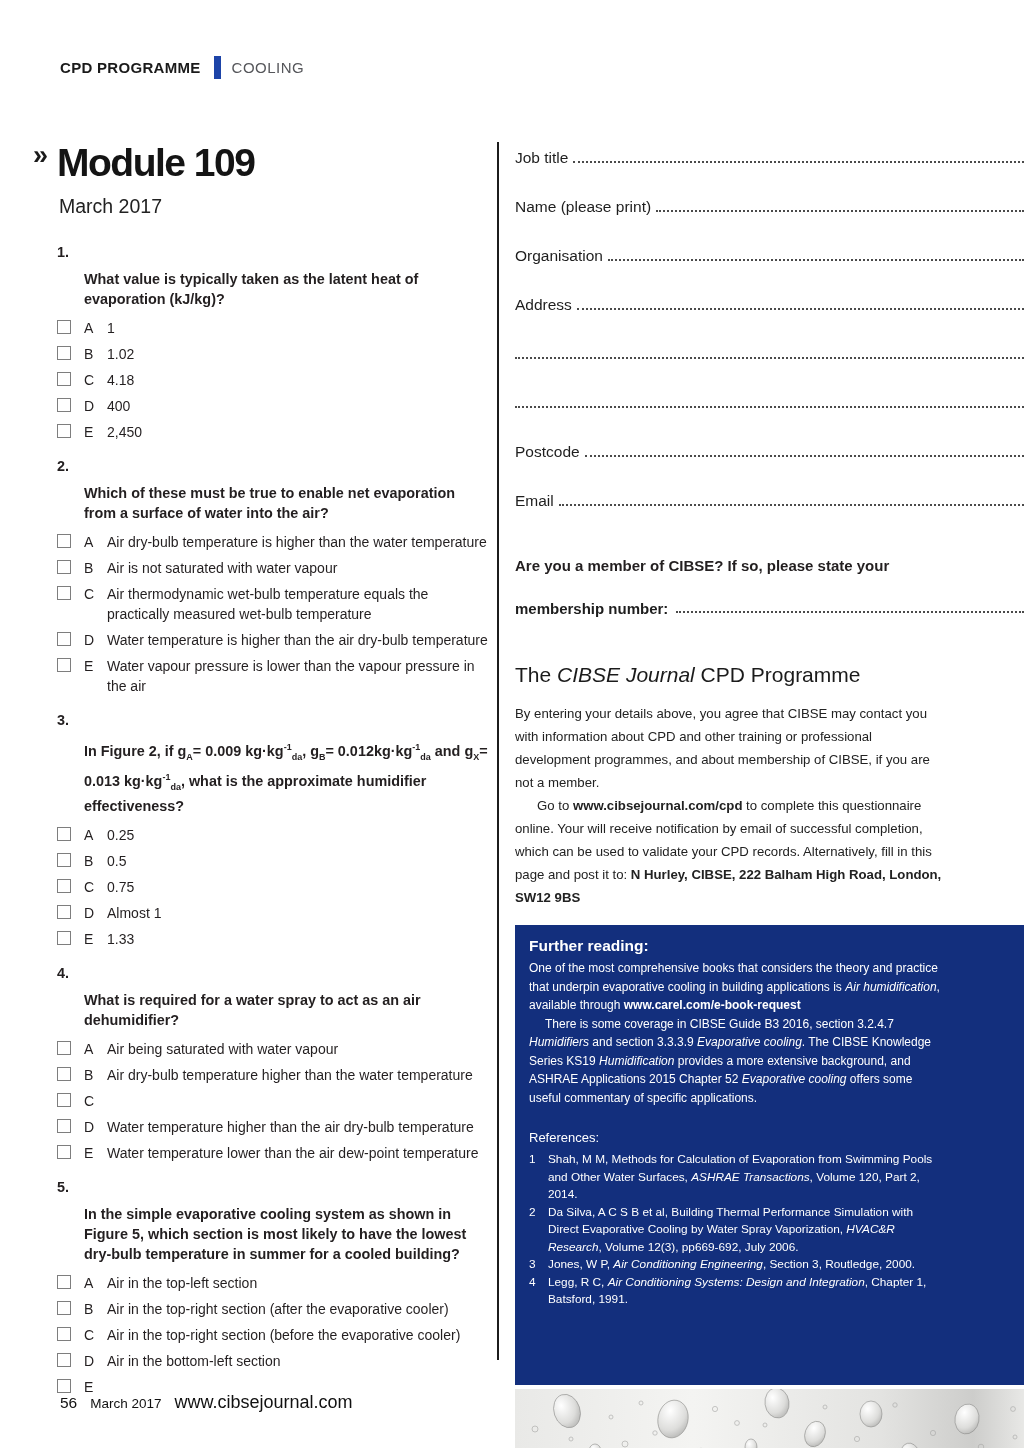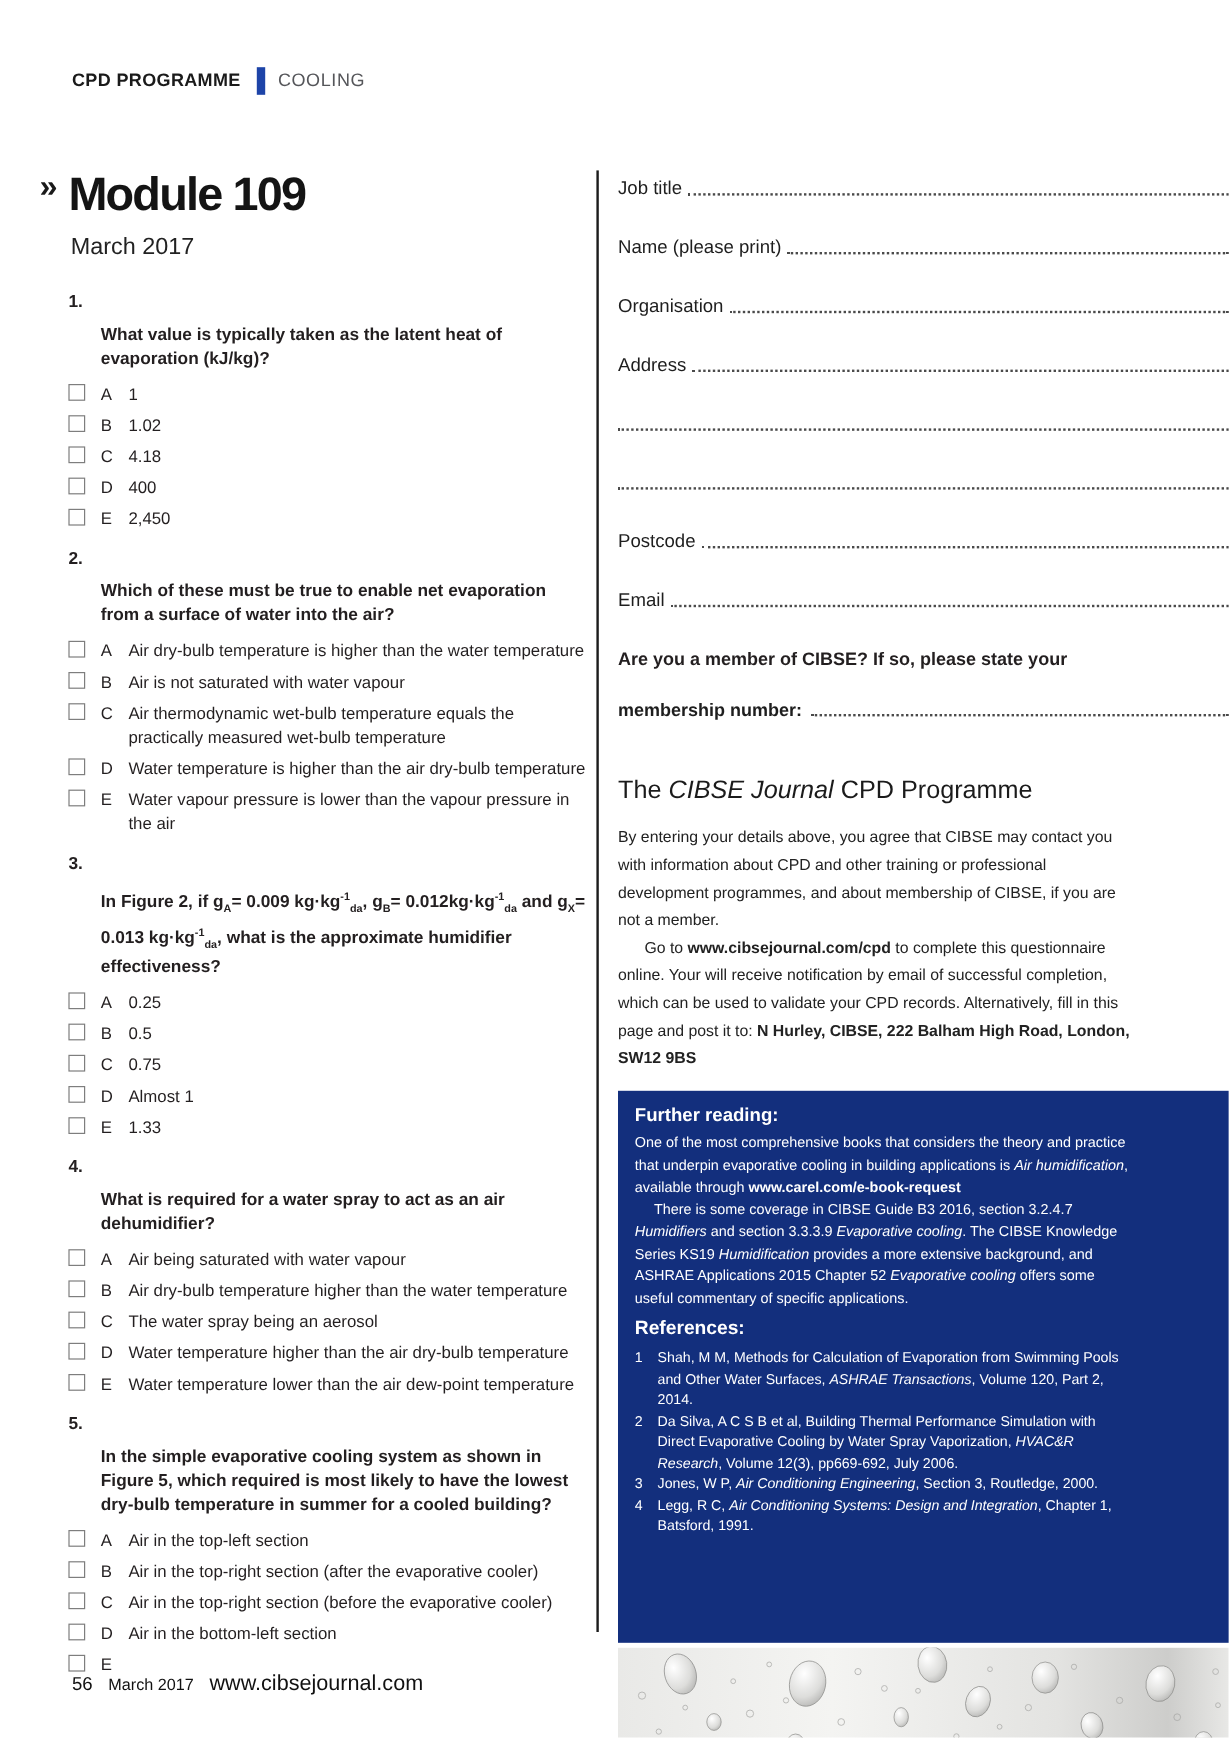--- a/index.html
+++ b/index.html
@@ -37,36 +37,36 @@
   .opt { display:flex; font-size:14px; line-height:20px; margin-bottom:6px; }
   .opt-box { flex:none; width:14px; height:14px; border:1.6px solid #7e7e7e; margin-top:2px; background:#fff; }
   .opt-letter { flex:none; width:36px; padding-left:13px; }
   .opt-text { flex:1; }
 
   
   .f-row { display:flex; align-items:flex-end; height:49px; font-size:15.5px; }
   .f-row:first-child { height:27px; }
   .f-label { padding-right:5px; white-space:nowrap; color:#1e1e1e; }
   .leader { flex:1; border-bottom:2px dotted #4a4a4a; margin-bottom:4px; }
-  .member-q { font-size:15px; font-weight:bold; margin-top:31px; line-height:18px; }
+  .member-q { font-size:15px; font-weight:bold; margin-top:47px; line-height:18px; }
   .member-row { display:flex; align-items:flex-end; height:42px; font-size:15px; font-weight:bold; }
   .member-row .f-label{ font-weight:bold; padding-right:8px; }
 
   
   .cpd-title { font-size:21px; margin-top:46px; color:#1b1b1b; }
   .cpd-body { margin-top:15px; width:432px; font-size:13.2px; line-height:23px; color:#222; }
   .cpd-body p.indent { text-indent:22px; }
   .cpd-body b { font-weight:bold; }
 
   
   .blue-box { margin-top:16px; width:509px; height:460px; background:#132f7d; color:#ffffff; padding:12px 82px 0 14px; overflow:hidden; }
   .fr-heading { font-size:15.5px; font-weight:bold; margin-bottom:4px; }
   .fr-body { font-size:12px; line-height:18.5px; }
   .fr-body p.indent { text-indent:16px; }
-  .refs-heading { font-size:16px; font-weight:bold; margin-top:8px; margin-bottom:6px; }
+  .refs-heading { font-size:13px; font-weight:normal; margin-top:23px; margin-bottom:6px; }
   .ref-item { display:flex; font-size:11.8px; line-height:17.5px; }
   .ref-num { flex:none; width:19px; }
   .ref-text { flex:1; }
 
   
   .water-strip { margin-top:4px; width:509px; height:120px; }
   .water-strip svg { display:block; }
 
   
   .footer { position:absolute; left:60px; top:1392px; display:flex; align-items:baseline; font-weight:normal; color:#111; }
@@ -197,38 +197,37 @@
       <span class="opt-text">Air being saturated with water vapour</span>
     </div>
     <div class="opt">
       <span class="opt-box"></span>
       <span class="opt-letter">B</span>
       <span class="opt-text">Air dry-bulb temperature higher than the water temperature</span>
     </div>
     <div class="opt">
       <span class="opt-box"></span>
       <span class="opt-letter">C</span>
-      <span class="opt-text">The water spray being an aerosol</span>
     </div>
     <div class="opt">
       <span class="opt-box"></span>
       <span class="opt-letter">D</span>
       <span class="opt-text">Water temperature higher than the air dry-bulb temperature</span>
     </div>
     <div class="opt">
       <span class="opt-box"></span>
       <span class="opt-letter">E</span>
       <span class="opt-text">Water temperature lower than the air dew-point temperature</span>
     </div>
   </div>
 
   <div class="q">
     <div class="q-head">
       <span class="q-num">5.</span>
-      <span class="q-text">In the simple evaporative cooling system as shown in Figure 5, which required is most likely to have the lowest dry-bulb temperature in summer for a cooled building?</span>
+      <span class="q-text">In the simple evaporative cooling system as shown in Figure 5, which section is most likely to have the lowest dry-bulb temperature in summer for a cooled building?</span>
     </div>
     <div class="opt">
       <span class="opt-box"></span>
       <span class="opt-letter">A</span>
       <span class="opt-text">Air in the top-left section</span>
     </div>
     <div class="opt">
       <span class="opt-box"></span>
       <span class="opt-letter">B</span>
       <span class="opt-text">Air in the top-right section (after the evaporative cooler)</span>

